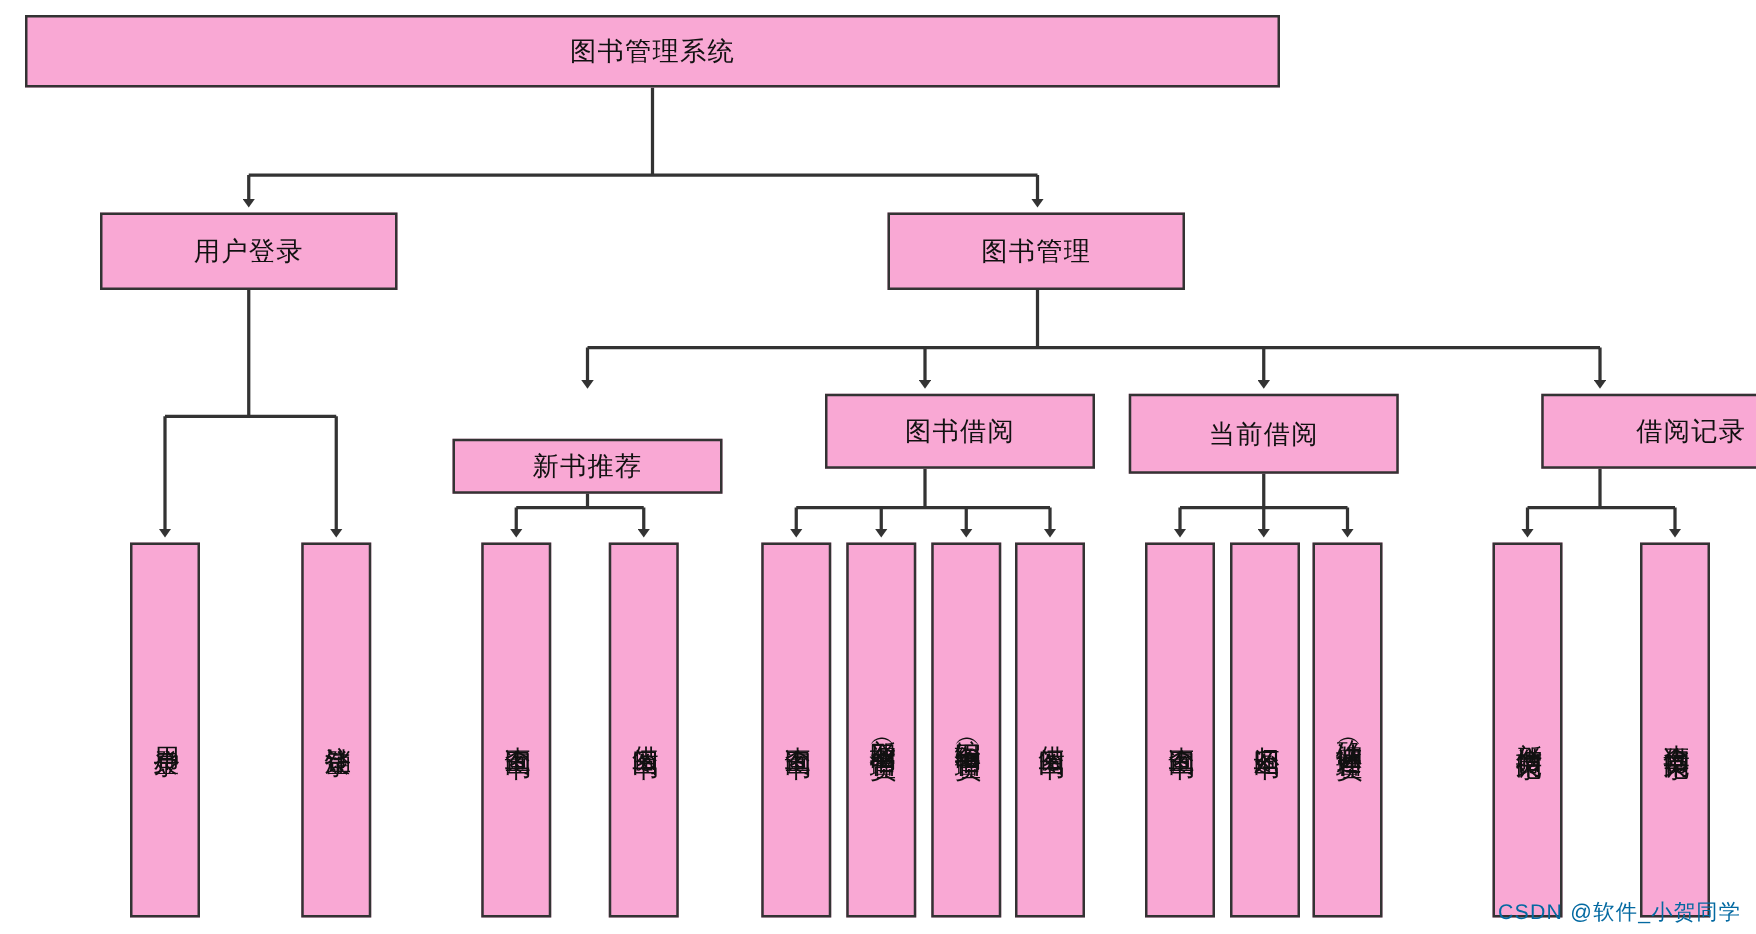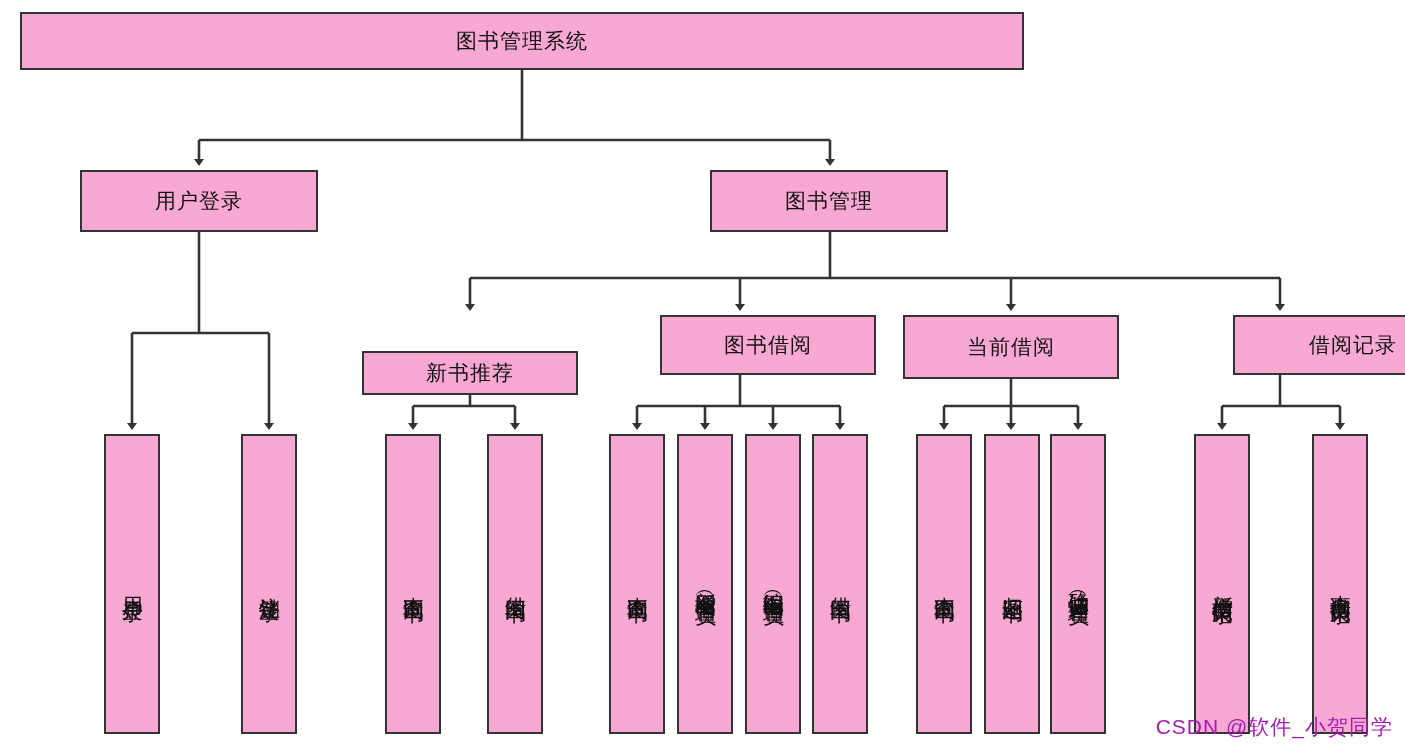--- a/index.html
+++ b/index.html
@@ -34,22 +34,22 @@
     writing-mode:vertical-rl;
     text-orientation:upright;
     display:block;
     white-space:normal;
     max-height:290px;
   }
   svg.lines{position:absolute;left:0;top:0;width:1405px;height:747px;pointer-events:none;}
   .watermark{
     position:absolute;
     right:12px;bottom:6px;
-    font-size:21px;
-    color:#a21caf;
+    font-size:17px;
+    color:#0369a1;
     letter-spacing:1px;
     white-space:nowrap;
   }
 </style>
 </head>
 <body>
 
 <div id="diagram">
 
   <svg class="lines" viewBox="0 0 1405 747" xmlns="http://www.w3.org/2000/svg">

